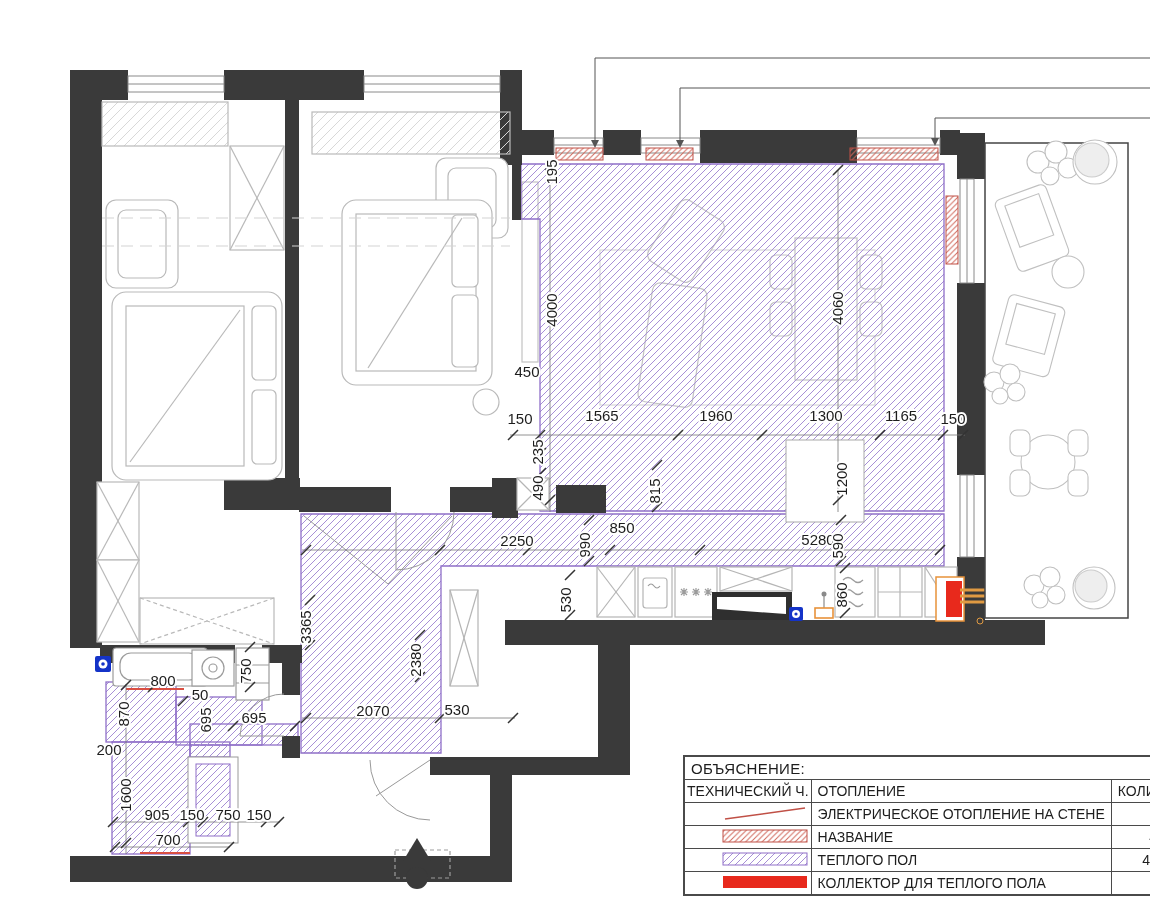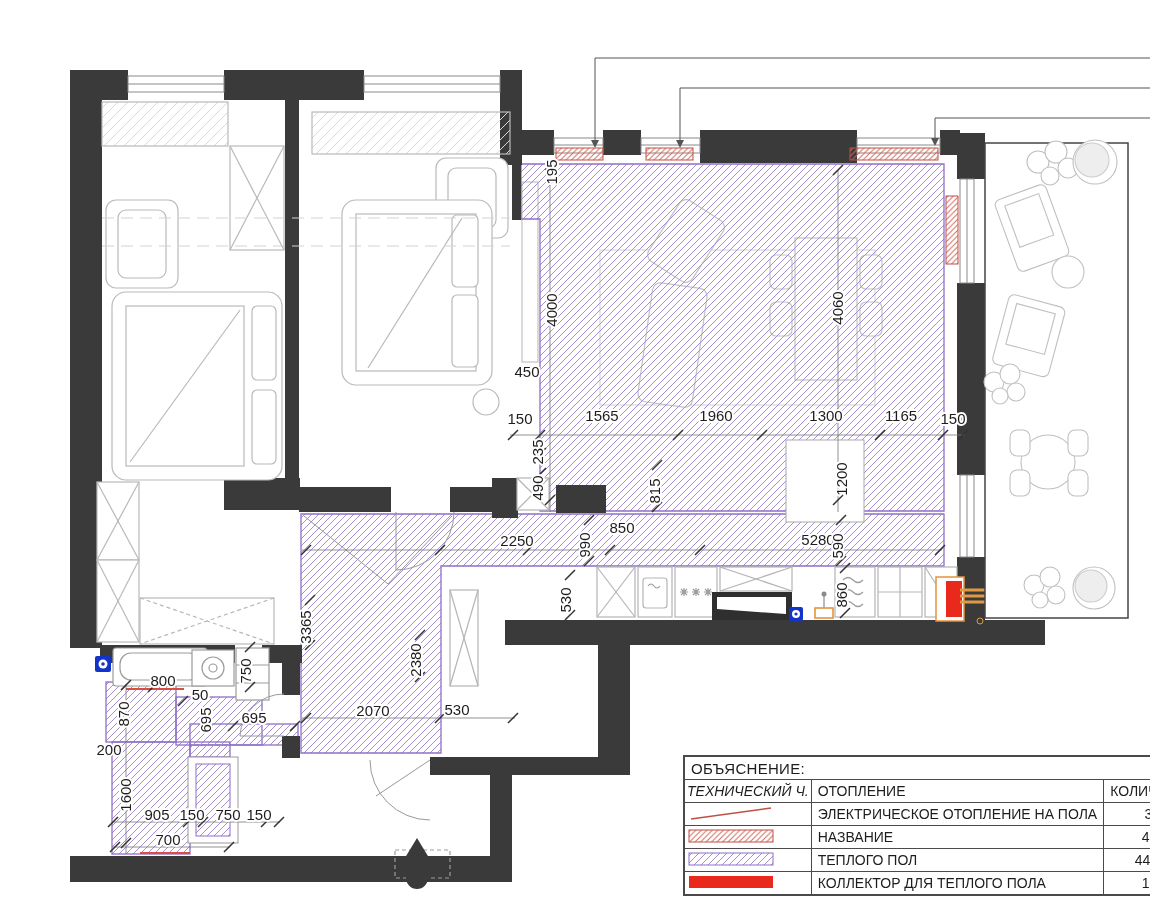--- a/index.html
+++ b/index.html
@@ -6,21 +6,21 @@
   body{width:1150px;height:898px;position:relative;font-family:"Liberation Sans",sans-serif;}
   #plan-wrap{position:absolute;left:0;top:0;width:1150px;height:898px;}
   svg text.dim{font-family:"Liberation Sans",sans-serif;font-size:15px;fill:#1d1d1d;
     text-anchor:middle;paint-order:stroke;stroke:#ffffff;stroke-width:4px;stroke-linejoin:round;}
   
   #legend{position:absolute;left:683px;top:755px;width:464px;background:#fff;
     border:2px solid #4a4a4a;border-collapse:collapse;font-size:14px;color:#1d1d1d;}
   #legend td,#legend th{border:1px solid #4a4a4a;padding:1px 6px;height:20px;
     font-weight:normal;text-align:left;white-space:nowrap;}
   #legend .qty{text-align:center;width:100px;}
-  #legend .sym{width:96px;text-align:left;padding:0 2px;font-style:italic;}
+  #legend .sym{width:96px;text-align:right;padding:0 2px;}
   #legend .title-row td{font-size:15px;letter-spacing:.3px;}
 </style>
 </head>
 <body>
 
 <div id="plan-wrap">
 <svg width="1150" height="898" viewBox="0 0 1150 898" xmlns="http://www.w3.org/2000/svg">
   <defs>
     <pattern id="ph" width="7" height="7" patternUnits="userSpaceOnUse">
       <path d="M0,7 l7,-7 M-1.75,1.75 l3.5,-3.5 M5.25,8.75 l3.5,-3.5" stroke="#a78fd6" stroke-width="1" fill="none"></path>
@@ -368,21 +368,21 @@
   </tr>
   <tr>
     <th class="sym">ТЕХНИЧЕСКИЙ Ч.</th>
     <th>ОТОПЛЕНИЕ</th>
     <th class="qty">КОЛИЧЕСТВО</th>
   </tr>
   <tr>
     <td class="sym"><svg width="88" height="16">
             <line x1="4" y1="14" x2="84" y2="3" stroke="#c05046" stroke-width="1.5"></line>
           </svg></td>
-    <td>ЭЛЕКТРИЧЕСКОЕ ОТОПЛЕНИЕ НА ПОЛА</td>
+    <td>ЭЛЕКТРИЧЕСКОЕ ОТОПЛЕНИЕ НА СТЕНЕ</td>
     <td class="qty">3 м²</td>
   </tr>
   <tr>
     <td class="sym"><svg width="88" height="16">
             <rect x="2" y="2" width="84" height="12" fill="url(#rh)" stroke="#c05046"></rect>
           </svg></td>
     <td>НАЗВАНИЕ</td>
     <td class="qty">4 шт.</td>
   </tr>
   <tr>

